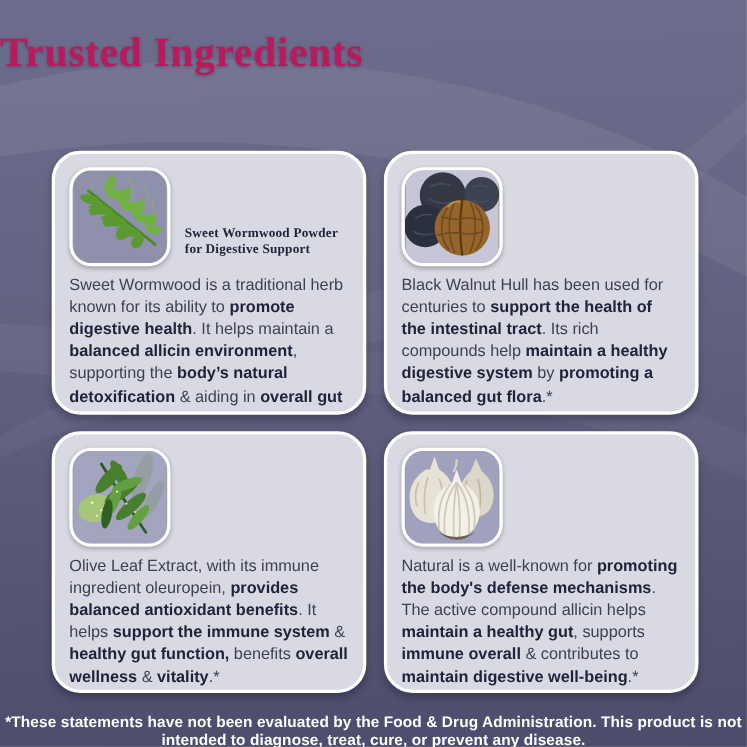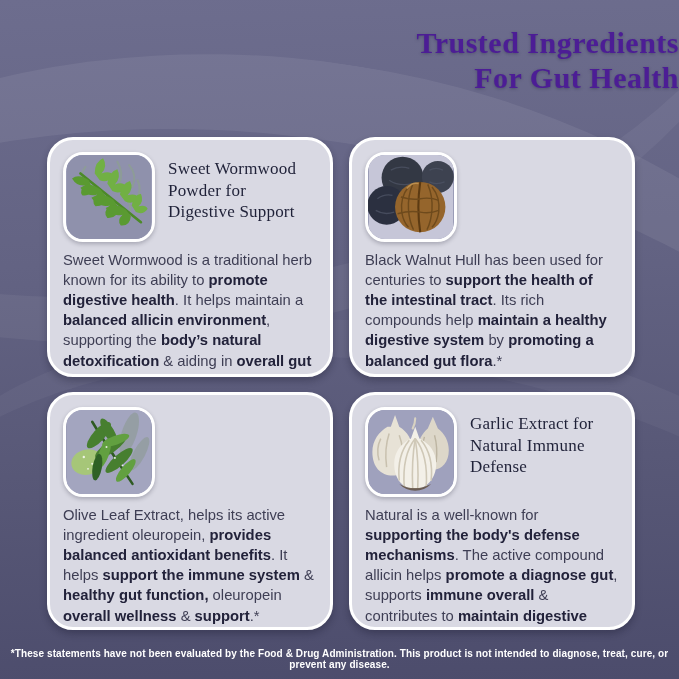--- a/index.html
+++ b/index.html
@@ -24,25 +24,25 @@
     transform:rotate(-6deg);
   }
   .bg-arc.a3 {
     width:1200px; height:800px; left:-180px; top:330px;
     border-top:40px solid rgba(255,255,255,0.04);
     transform:rotate(12deg);
   }
 
   .page-title {
     position:absolute; top:26px; left:0; width:100%;
-    text-align:right;
+    text-align:left;
     font-family:"Liberation Serif", "DejaVu Serif", serif;
     font-weight:700;
-    font-size:30px; line-height:1.16;
-    color:#4c1d95;
+    font-size:38px; line-height:1.16;
+    color:#be185d;
     text-shadow:0 1px 3px rgba(30,30,55,0.35);
     letter-spacing:0.5px;
   }
 
   .cards-grid {
     position:absolute; left:47px; top:137px;
     width:588px;
     display:grid;
     grid-template-columns:286px 286px;
     grid-template-rows:240px 238px;
@@ -63,37 +63,38 @@
     width:92px; height:90px;
     border:3px solid #ffffff;
     border-radius:20px;
     overflow:hidden;
     box-shadow:0 2px 4px rgba(20,20,40,0.25);
     background:#9a9cb6;
   }
   .card-thumb svg { display:block; width:100%; height:100%; }
   .card-title {
     font-family:"Liberation Serif", "DejaVu Serif", serif;
-    font-weight:400;
-    font-size:17px; line-height:1.27;
+    font-weight:700;
+    font-size:12px; line-height:1.27;
     color:#1f2138;
     padding-top:6px;
     letter-spacing:0.2px;
+    margin-top:46px;
   }
   .card-body {
     margin-top:8px;
     font-size:14.8px; line-height:1.36;
     color:#3e3e54;
   }
   .card-body b { color:#22223a; font-weight:700; }
 
   .disclaimer {
     position:absolute; left:0; top:648px; width:100%;
     text-align:center;
-    font-size:10px; font-weight:700;
+    font-size:14px; font-weight:700;
     color:#ffffff;
     letter-spacing:0.1px;
   }
 
   .hidden-defs { position:absolute; width:0; height:0; overflow:hidden; }
 </style>
 </head>
 <body>
 
 <div class="bg-arc a1"></div>
@@ -202,21 +203,20 @@
         <path d="M62,36 C72,48 76,64 74,84"></path>
       </g>
       <path d="M36,88 q18,10 38,0 q-8,8 -19,8 q-11,0 -19,-8 Z" fill="#5d4b3a" opacity="0.8"></path>
       <path d="M52,22 q3,-6 3,-12" stroke="#d8d2c2" stroke-width="2.5" fill="none" stroke-linecap="round"></path>
     </g>
   </symbol>
 </svg>
 
 <div class="page-title">
   <div>Trusted Ingredients</div>
-  <div>For Gut Health</div>
 </div>
 
 <div class="cards-grid">
   <div class="card">
     <div class="card-header">
       <div class="card-thumb">
         <svg>
             <use href="#sym-wormwood-leaf"></use>
           </svg>
       </div>
@@ -237,29 +237,28 @@
   </div>
 
   <div class="card">
     <div class="card-header">
       <div class="card-thumb">
         <svg>
             <use href="#sym-olive-leaf-sprig"></use>
           </svg>
       </div>
     </div>
-    <div class="card-body"><span>Olive Leaf Extract, helps its active ingredient oleuropein, </span><b>provides balanced antioxidant benefits</b><span>. It helps </span><b>support the immune system</b><span> &amp; </span><b>healthy gut function,</b><span> oleuropein </span><b>overall wellness</b><span> &amp; </span><b>support</b><span>.*</span></div>
+    <div class="card-body"><span>Olive Leaf Extract, with its immune ingredient oleuropein, </span><b>provides balanced antioxidant benefits</b><span>. It helps </span><b>support the immune system</b><span> &amp; </span><b>healthy gut function,</b><span> benefits </span><b>overall wellness</b><span> &amp; </span><b>vitality</b><span>.*</span></div>
   </div>
 
   <div class="card">
     <div class="card-header">
       <div class="card-thumb">
         <svg>
             <use href="#sym-garlic-bulbs"></use>
           </svg>
       </div>
-      <div class="card-title">Garlic Extract for Natural Immune Defense</div>
-    </div>
-    <div class="card-body"><span>Natural is a well-known for </span><b>supporting the body's defense mechanisms</b><span>. The active compound allicin helps </span><b>promote a diagnose gut</b><span>, supports </span><b>immune overall</b><span> &amp; contributes to </span><b>maintain digestive well-being</b><span>.*</span></div>
+    </div>
+    <div class="card-body"><span>Natural is a well-known for </span><b>promoting the body's defense mechanisms</b><span>. The active compound allicin helps </span><b>maintain a healthy gut</b><span>, supports </span><b>immune overall</b><span> &amp; contributes to </span><b>maintain digestive well-being</b><span>.*</span></div>
   </div>
 </div>
 
 <div class="disclaimer">*These statements have not been evaluated by the Food &amp; Drug Administration. This product is not intended to diagnose, treat, cure, or prevent any disease.</div>
 
 </body></html>

